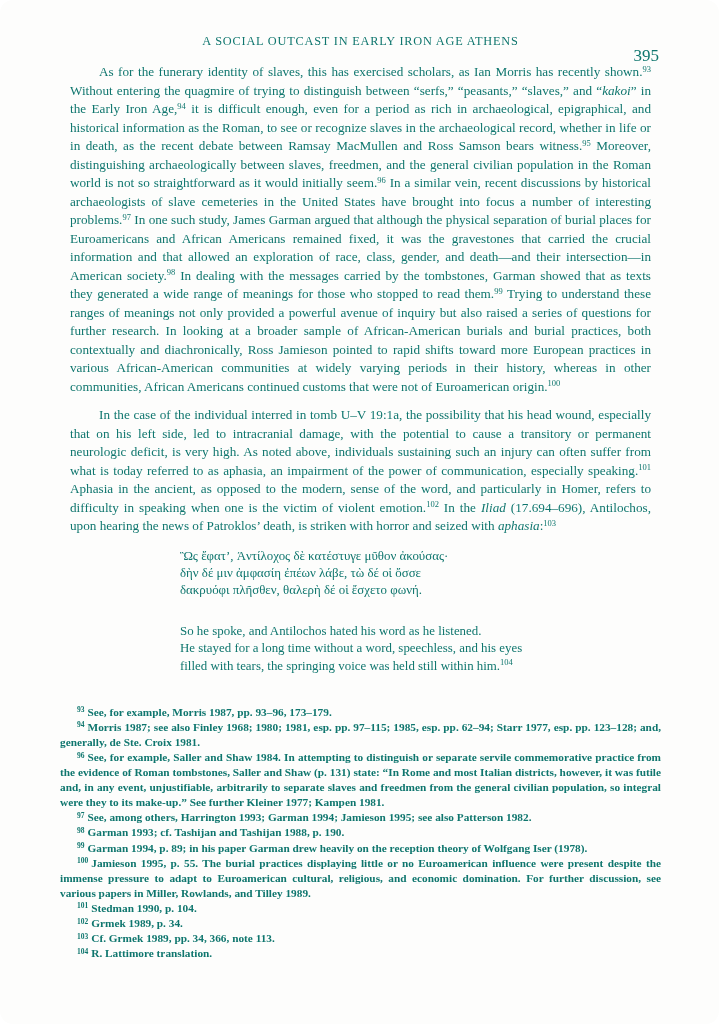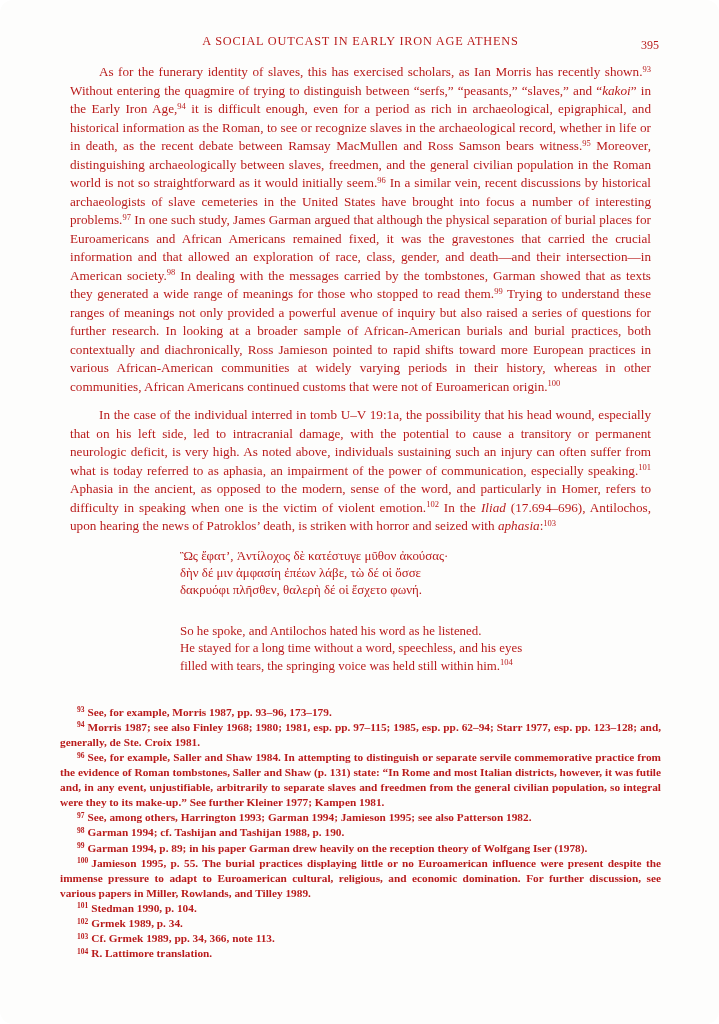--- a/index.html
+++ b/index.html
@@ -2,40 +2,40 @@
 <html><head>
 <meta charset="utf-8">
 <style>
   html, body { margin: 0; padding: 0; }
   body { background: #ffffff; }
   .page {
     width: 719px;
     height: 1024px;
     box-sizing: border-box;
     background: #fdfdfc;
-    color: #b91c1c;
+    color: #0f766e;
     padding: 34px 58px 24px 60px;
     position: relative;
     overflow: hidden;
     font-family: "Liberation Serif", "DejaVu Serif", serif;
     border-radius: 13px;
   }
   .running-head {
     position: relative;
     text-align: center;
     font-size: 12.3px;
     letter-spacing: 0.8px;
     white-space: nowrap;
   }
   .head-page {
     position: absolute;
     right: 2px;
-    top: 4px;
+    top: 12px;
     letter-spacing: 0;
-    font-size: 12px;
+    font-size: 17px;
   }
   .content { margin-top: 14px; }
   .para {
     font-size: 13.2px;
     line-height: 18.5px;
     text-align: justify;
     text-indent: 29px;
     margin: 10px;
   }
   sup.fnref {
@@ -93,21 +93,21 @@
         <div class="translation-line"><span>filled with tears, the springing voice was held still within him.</span><sup class="fnref">104</sup></div>
       </div>
     </div>
   </div>
 
   <div class="footnotes">
     <div class="footnote"><sup class="fnref">93</sup><span>See, for example, Morris 1987, pp. 93–96, 173–179.</span></div>
     <div class="footnote"><sup class="fnref">94</sup><span>Morris 1987; see also Finley 1968; 1980; 1981, esp. pp. 97–115; 1985, esp. pp. 62–94; Starr 1977, esp. pp. 123–128; and, generally, de Ste. Croix 1981.</span></div>
     <div class="footnote"><sup class="fnref">96</sup><span>See, for example, Saller and Shaw 1984.  In attempting to distinguish or separate servile commemorative practice from the evidence of Roman tombstones, Saller and Shaw (p. 131) state: “In Rome and most Italian districts, however, it was futile and, in any event, unjustifiable, arbitrarily to separate slaves and freedmen from the general civilian population, so integral were they to its make-up.”  See further Kleiner 1977; Kampen 1981.</span></div>
     <div class="footnote"><sup class="fnref">97</sup><span>See, among others, Harrington 1993; Garman 1994; Jamieson 1995; see also Patterson 1982.</span></div>
-    <div class="footnote"><sup class="fnref">98</sup><span>Garman 1994; cf. Tashijan and Tashijan 1988, p. 190.</span></div>
+    <div class="footnote"><sup class="fnref">98</sup><span>Garman 1993; cf. Tashijan and Tashijan 1988, p. 190.</span></div>
     <div class="footnote"><sup class="fnref">99</sup><span>Garman 1994, p. 89; in his paper Garman drew heavily on the reception theory of Wolfgang Iser (1978).</span></div>
     <div class="footnote"><sup class="fnref">100</sup><span>Jamieson 1995, p. 55.  The burial practices displaying little or no Euroamerican influence were present despite the immense pressure to adapt to Euroamerican cultural, religious, and economic domination.  For further discussion, see various papers in Miller, Rowlands, and Tilley 1989.</span></div>
     <div class="footnote"><sup class="fnref">101</sup><span>Stedman 1990, p. 104.</span></div>
     <div class="footnote"><sup class="fnref">102</sup><span>Grmek 1989, p. 34.</span></div>
     <div class="footnote"><sup class="fnref">103</sup><span>Cf. Grmek 1989, pp. 34, 366, note 113.</span></div>
     <div class="footnote"><sup class="fnref">104</sup><span>R. Lattimore translation.</span></div>
   </div>
 
 </div>
 

